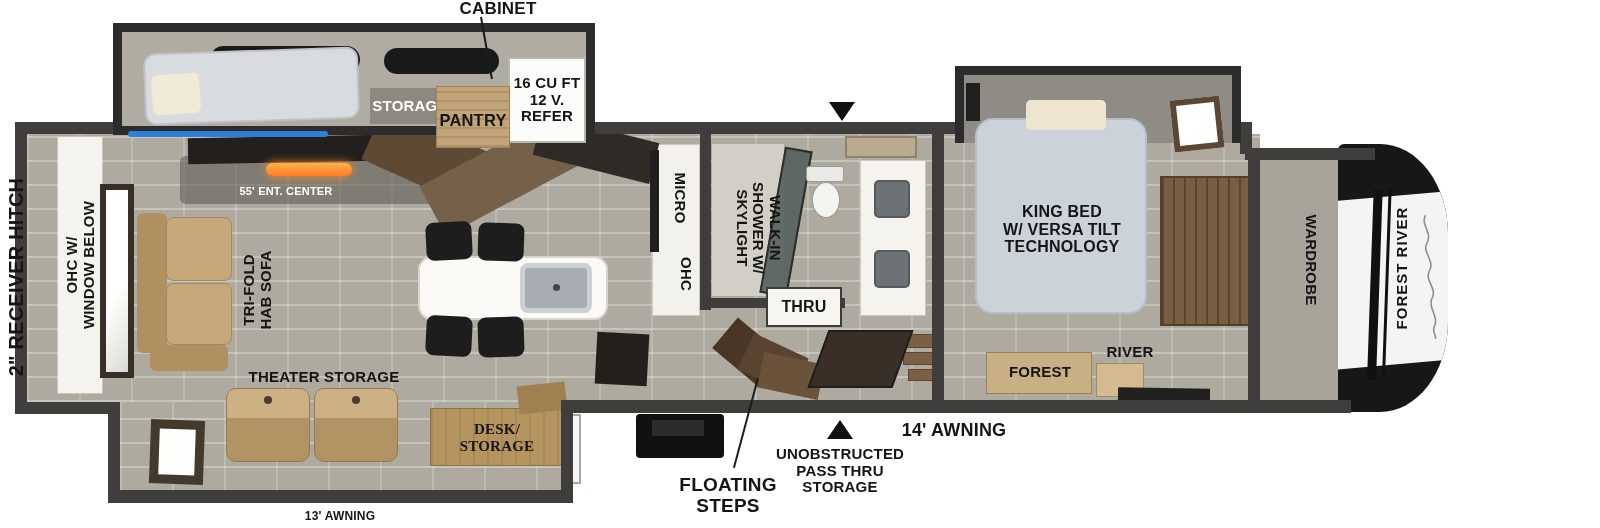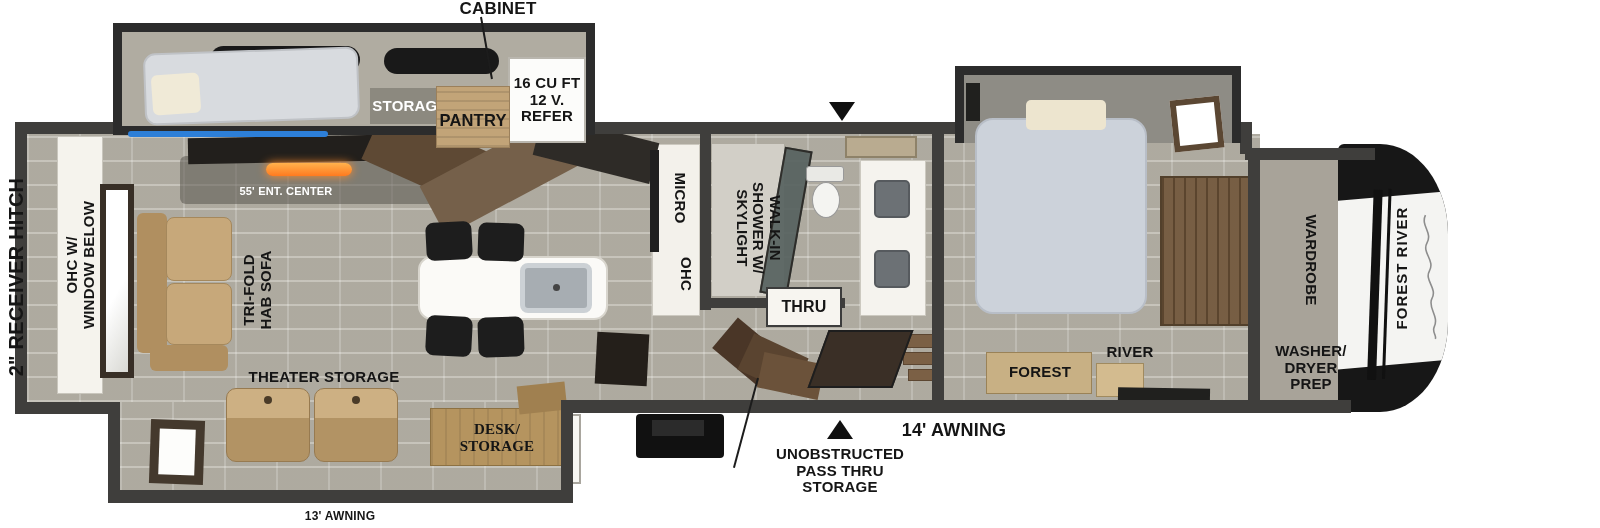--- a/index.html
+++ b/index.html
@@ -142,31 +142,31 @@
   <div class="furn" style="left:860px;top:160px;width:66px;height:156px;background:#f5f3ee;border:1px solid #ccc9c0;"></div>
   <div class="furn" style="left:874px;top:180px;width:36px;height:38px;background:#6c7175;border:2px solid #565a5e;border-radius:5px;"></div>
   <div class="furn" style="left:874px;top:250px;width:36px;height:38px;background:#6c7175;border:2px solid #565a5e;border-radius:5px;"></div>
   <div class="over" style="left:766px;top:287px;width:76px;height:40px;background:#f7f5f0;border:2px solid #3c3c3c;z-index:5;"></div>
   <div class="lbl" style="left:804px;top:307px;font-size:16px;">THRU</div>
   <div class="furn" style="left:898px;top:334px;width:36px;height:14px;background:#7b6045;border:1px solid #5c4631;"></div>
   <div class="furn" style="left:903px;top:352px;width:31px;height:13px;background:#7b6045;border:1px solid #5c4631;"></div>
   <div class="furn" style="left:908px;top:369px;width:26px;height:12px;background:#7b6045;border:1px solid #5c4631;"></div>
 
   <div class="furn" style="left:975px;top:118px;width:172px;height:196px;background:#ccd2da;border:2px solid #b8bec7;border-radius:18px;z-index:4;"></div>
+  <div class="lbl" style="left:1062px;top:229px;font-size:16px;">KING BED
+W/ VERSA TILT
+TECHNOLOGY</div>
   <div class="furn" style="left:986px;top:352px;width:106px;height:42px;background:#c8b084;border:1px solid #9a8257;"></div>
   <div class="lbl" style="left:1040px;top:372px;font-size:15px;">FOREST</div>
   <div class="furn" style="left:1096px;top:363px;width:48px;height:34px;background:#d3bb8f;border:1px solid #a08a5f;"></div>
   <div class="lbl" style="left:1130px;top:352px;font-size:15px;">RIVER</div>
   <div class="furn" style="left:1160px;top:176px;width:94px;height:150px;background:#6f5438;border:2px solid #52402b;background-image:repeating-linear-gradient(90deg,rgba(0,0,0,.18) 0 2px,rgba(255,255,255,.06) 2px 11px);"></div>
   <div class="furn" style="left:1118px;top:388px;width:92px;height:14px;background:#20201e;transform:rotate(1deg);"></div>
 
   <div class="lbl cw" style="left:1311px;top:260px;font-size:15px;">WARDROBE</div>
-  <div class="lbl" style="left:1311px;top:368px;font-size:15px;">WASHER/
-DRYER
-PREP</div>
 
   <div class="furn" style="left:718px;top:332px;width:60px;height:40px;background:#4a3627;transform:rotate(40deg);"></div>
   <div class="furn" style="left:743px;top:344px;width:60px;height:40px;background:#5a4430;transform:rotate(25deg);"></div>
   <div class="furn" style="left:760px;top:358px;width:62px;height:36px;background:#6b523a;transform:rotate(12deg);"></div>
   <div class="furn" style="left:596px;top:333px;width:52px;height:52px;background:#241f1a;transform:rotate(3deg);"></div>
   <div class="furn" style="left:818px;top:330px;width:85px;height:58px;background:#3a2f26;border:2px solid #1e1e1e;transform:skewX(-20deg);"></div>
   <div style="left:636px;top:414px;width:88px;height:44px;background:#111;border-radius:4px;z-index:5;"></div>
   <div style="left:652px;top:420px;width:52px;height:16px;background:#2b2b2b;z-index:5;"></div>
 
   <div class="lbl ccw" style="left:16px;top:277px;font-size:20px;">2" RECEIVER HITCH</div>
@@ -175,17 +175,19 @@
   <div class="leader" style="left:480px;top:17px;height:63px;transform:rotate(-10deg);"></div>
 
   <div class="tri-down" style="left:829px;top:102px;"></div>
 
   <div class="tri-up" style="left:827px;top:420px;"></div>
   <div class="lbl" style="left:840px;top:471px;font-size:15px;">UNOBSTRUCTED
 PASS THRU
 STORAGE</div>
 
   <div class="leader" style="left:757px;top:378px;height:93px;transform:rotate(15deg);"></div>
+  <div class="lbl" style="left:728px;top:496px;font-size:19px;">FLOATING
+STEPS</div>
 
   <div class="lbl" style="left:340px;top:517px;font-size:12px;">13' AWNING</div>
   <div class="lbl" style="left:954px;top:431px;font-size:18px;">14' AWNING</div>
 
 </div>
 
 </body></html>

